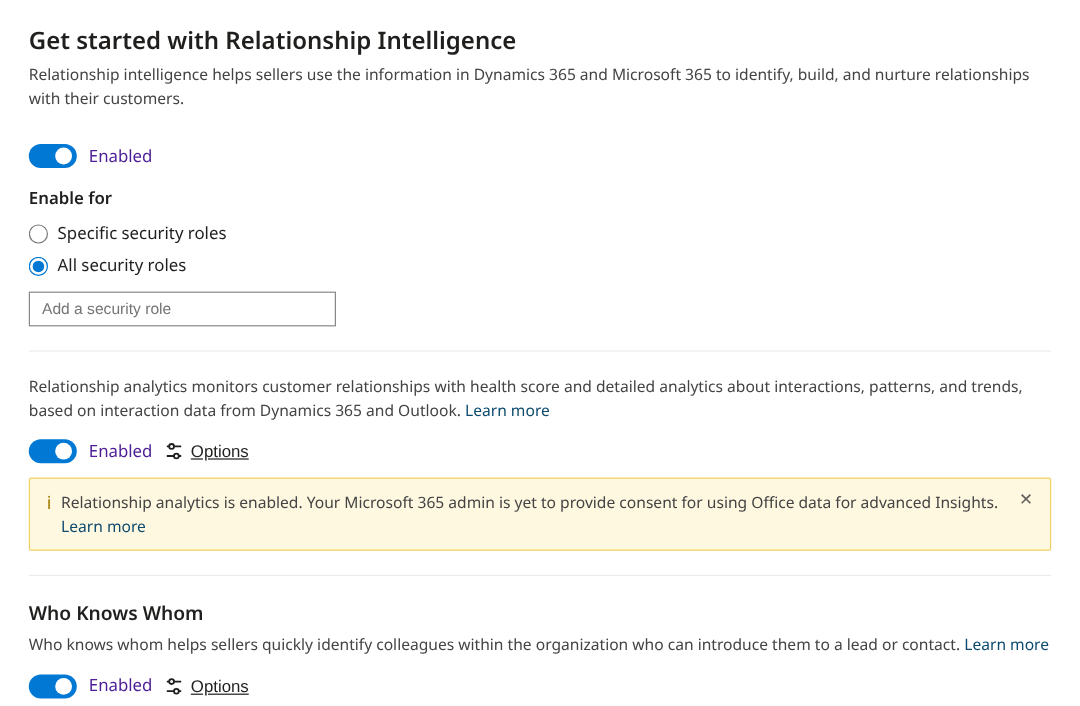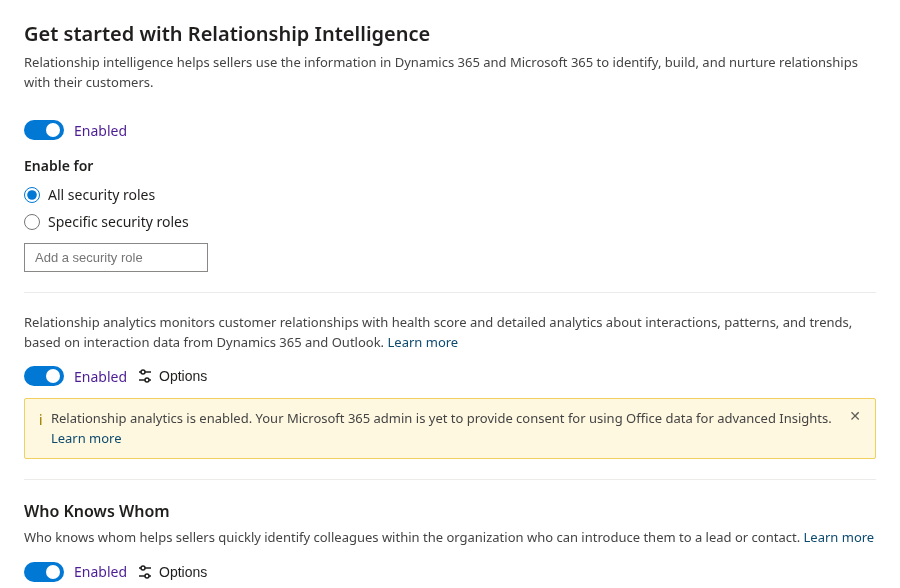--- a/index.html
+++ b/index.html
@@ -87,21 +87,21 @@
     }
     .radio-item label {
       font-size: 14px;
       cursor: pointer;
     }
     .security-role-input {
       border: 1px solid #8a8886;
       padding: 6px 10px;
       font-size: 13px;
       color: #605e5c;
-      width: 184px;
+      width: 256px;
       outline: none;
     }
     
     .section-divider {
       border: none;
       border-top: 1px solid #edebe9;
       margin: 20px 0;
     }
     
     .section-title {
@@ -119,20 +119,21 @@
     .options-btn {
       display: flex;
       align-items: flex-end;
       gap: 6px;
       background: none;
       border: none;
       cursor: pointer;
       font-size: 14px;
       color: #201f1e;
       padding: 0;
+      text-decoration: underline;
     }
     
     .alert-banner {
       background: #fff8e1;
       border: 1px solid #f0d060;
       border-radius: 2px;
       padding: 10px 14px;
       font-size: 13px;
       color: #444;
       display: flex;
@@ -189,26 +190,26 @@
     </div>
   </label>
   <span class="toggle-label">Enabled</span>
 </div>
 
 
 <div class="enable-for-label">Enable for</div>
 
 <div class="radio-group">
   <div class="radio-item">
+    <input type="radio" id="specific-security-roles" name="security-roles" style="">
+    <label for="specific-security-roles">Specific security roles</label>
+  </div>
+  <div class="radio-item">
     <input type="radio" id="all-security-roles" name="security-roles" checked="" style="">
     <label for="all-security-roles">All security roles</label>
-  </div>
-  <div class="radio-item">
-    <input type="radio" id="specific-security-roles" name="security-roles" style="">
-    <label for="specific-security-roles">Specific security roles</label>
   </div>
 </div>
 
 
 <input type="text" class="security-role-input" placeholder="Add a security role" style="">
 
 <hr class="section-divider">
 
 
 <div>

